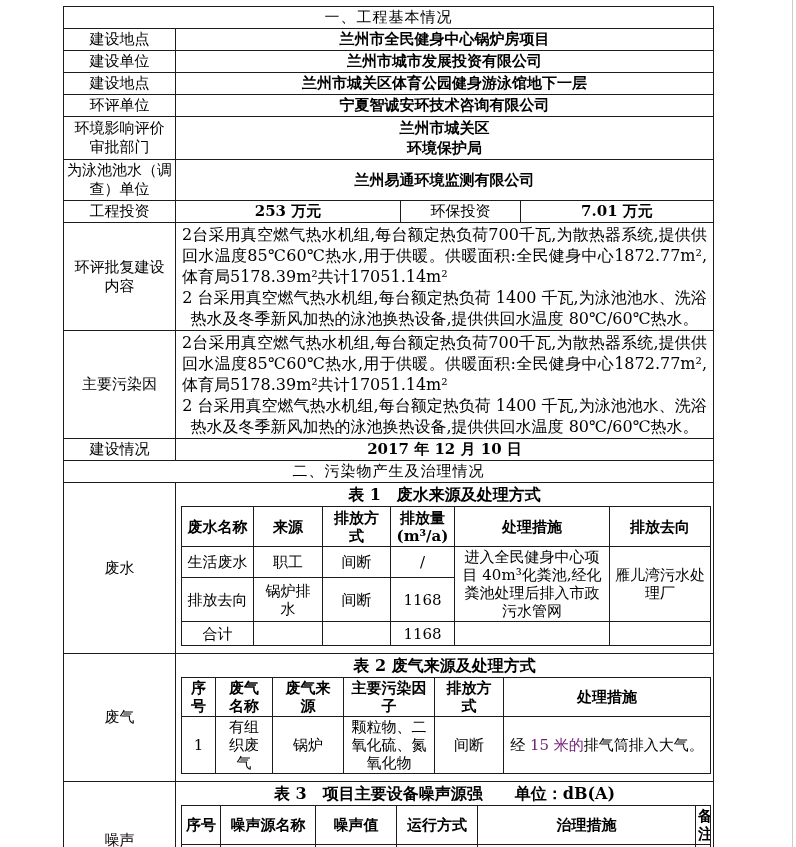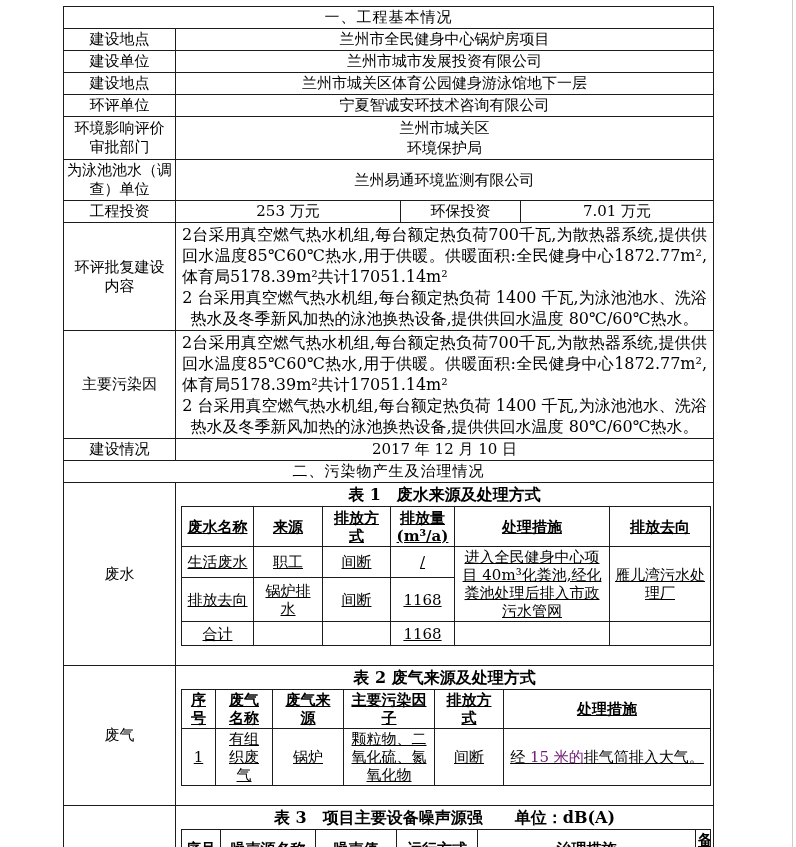--- a/index.html
+++ b/index.html
@@ -9,28 +9,28 @@
   }
   .page-edge{position:absolute;top:0;right:3px;width:1px;height:100%;background:#cccccc;}
   table{border-collapse:collapse;table-layout:fixed;}
   .doc{position:absolute;left:63px;top:6px;width:651px;}
   .doc > tbody > tr > td{
     border:1px solid #1c1c1c;text-align:center;vertical-align:middle;
     font-size:15px;line-height:19px;padding:1px 2px;overflow:hidden;
   }
   .preline{white-space:pre-line;}
   .sec{font-size:16px;letter-spacing:1px;}
-  .val{font-size:16px;}
+  .val{font-size:16px;font-weight:bold;}
   .lbl{font-size:15px;}
   .content{text-align:left !important;padding:1px 6px !important;margin-top:36px;}
   .para{font-size:16px;line-height:21px;text-align:justify;margin:0;}
   .para2{text-align:center;}
   .nest{padding:1px 0 3px 0 !important;vertical-align:top !important;}
   .ttitle{font-weight:bold;font-size:16px;line-height:21px;text-align:center;}
-  .itbl{margin:1px 2px 16px 5px;width:calc(100% - 7px);text-decoration:underline;}
+  .itbl{margin:1px 2px 4px 5px;width:calc(100% - 7px);}
   .itbl td{
     border:1px solid #1c1c1c;text-align:center;vertical-align:middle;
     font-size:15px;line-height:18px;padding:1px 2px;overflow:hidden;
   }
   .hd{font-weight:bold;}
   .left{text-align:center;padding:1px 4px !important;}
   .red{color:#d9342b;}
 </style>
 </head>
 <body>

